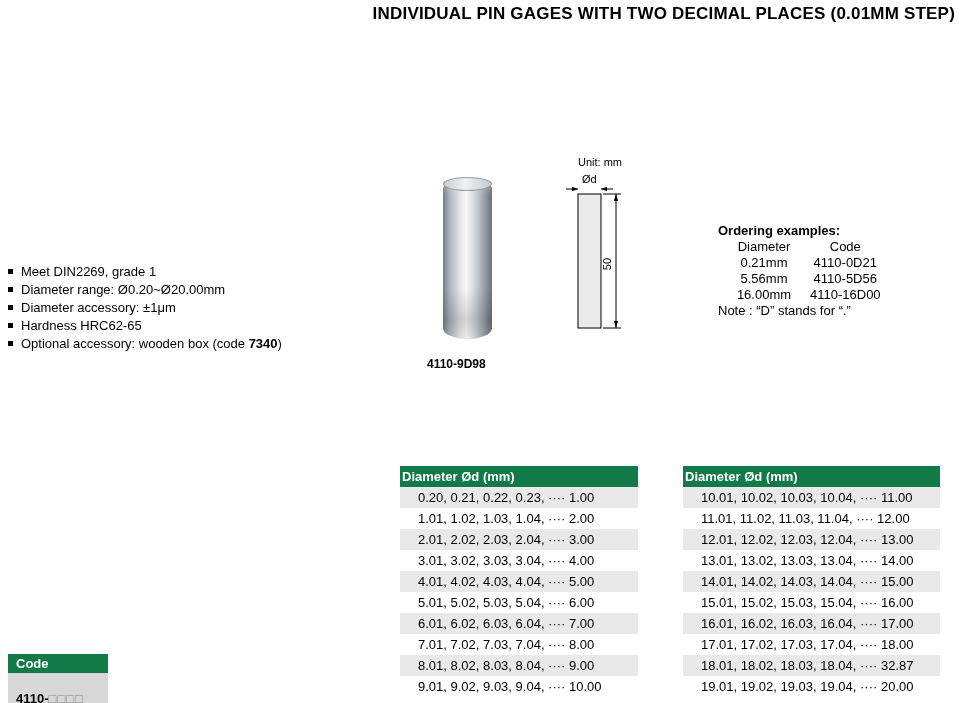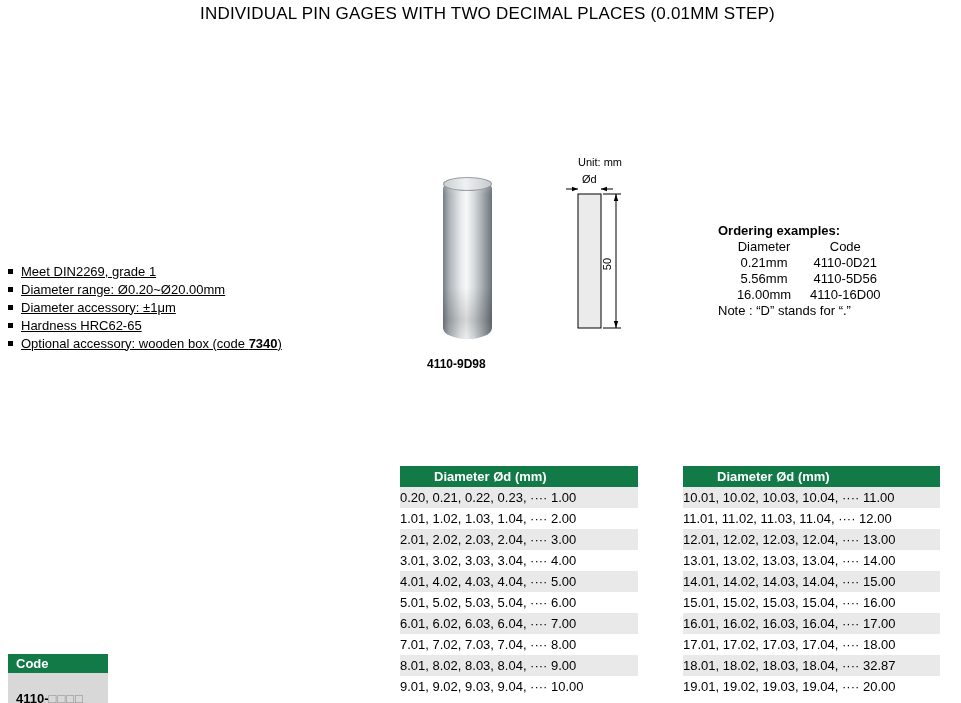--- a/index.html
+++ b/index.html
@@ -3,25 +3,25 @@
 <meta charset="utf-8">
 <style>
   * { margin:0; padding:0; box-sizing:border-box; }
   html,body { background:#fff; }
   body {
     width:961px; height:703px; position:relative; overflow:hidden;
     font-family:"Liberation Sans", sans-serif; color:#000;
   }
   .title {
     position:absolute; top:4px; left:200px; width:755px;
-    text-align:left; font-size:17px; font-weight:normal; letter-spacing:0.2px;
+    text-align:right; font-size:17px; font-weight:bold; letter-spacing:0.2px;
   }
   
   .features { position:absolute; left:8px; top:262px; font-size:13px; }
-  .feature { display:flex; align-items:center; height:18px;text-decoration:underline; }
+  .feature { display:flex; align-items:center; height:18px; }
   .bullet { width:5px; height:5px; background:#000; flex:none; margin-right:8px; }
   .ftext b { font-weight:bold; }
 
   
   .pin { position:absolute; left:443px; top:178px; width:49px; height:161px; }
   .pin-body {
     position:absolute; inset:0; border-radius:50% / 11px;
     background:linear-gradient(90deg,#767d83 0%,#aab1b6 12%,#e6e9eb 36%,#f6f8f9 48%,#d7dbde 63%,#9ba2a7 84%,#6b7278 100%);
   }
   .pin-body::after {
@@ -52,23 +52,23 @@
   .code-header { background:var(--green,#127a47); color:#fff; font-weight:bold; height:19px; line-height:19px; padding:0 8px; }
   .code-value { background:#d8d8d8; font-weight:bold; height:19px; line-height:19px; padding:16px 8px; }
   .code-value .boxes { color:#8a8a8a; letter-spacing:1px; }
 
   
   .dtable { position:absolute; top:466px; font-size:13px; }
   .dtable.t1 { left:400px; width:238px; }
   .dtable.t2 { left:683px; width:257px; }
   .thead {
     height:21px; background:var(--green,#127a47); color:#fff; font-weight:bold;
-    display:flex; align-items:center; padding-left:34px;
+    display:flex; align-items:center; padding-left:2px;
   }
-  .trow { height:21px; display:flex; align-items:center; white-space:nowrap; }
+  .trow { height:21px; display:flex; align-items:center; padding-left:18px; white-space:nowrap; }
   .tbody .trow:nth-child(odd) { background:#e9e9e9; }
   .tbody .trow:nth-child(even) { background:#fff; }
 </style>
 </head>
 <body>
 
 <div class="page">
 
   <h1 class="title">INDIVIDUAL PIN GAGES WITH TWO DECIMAL PLACES (0.01MM STEP)</h1>
 

